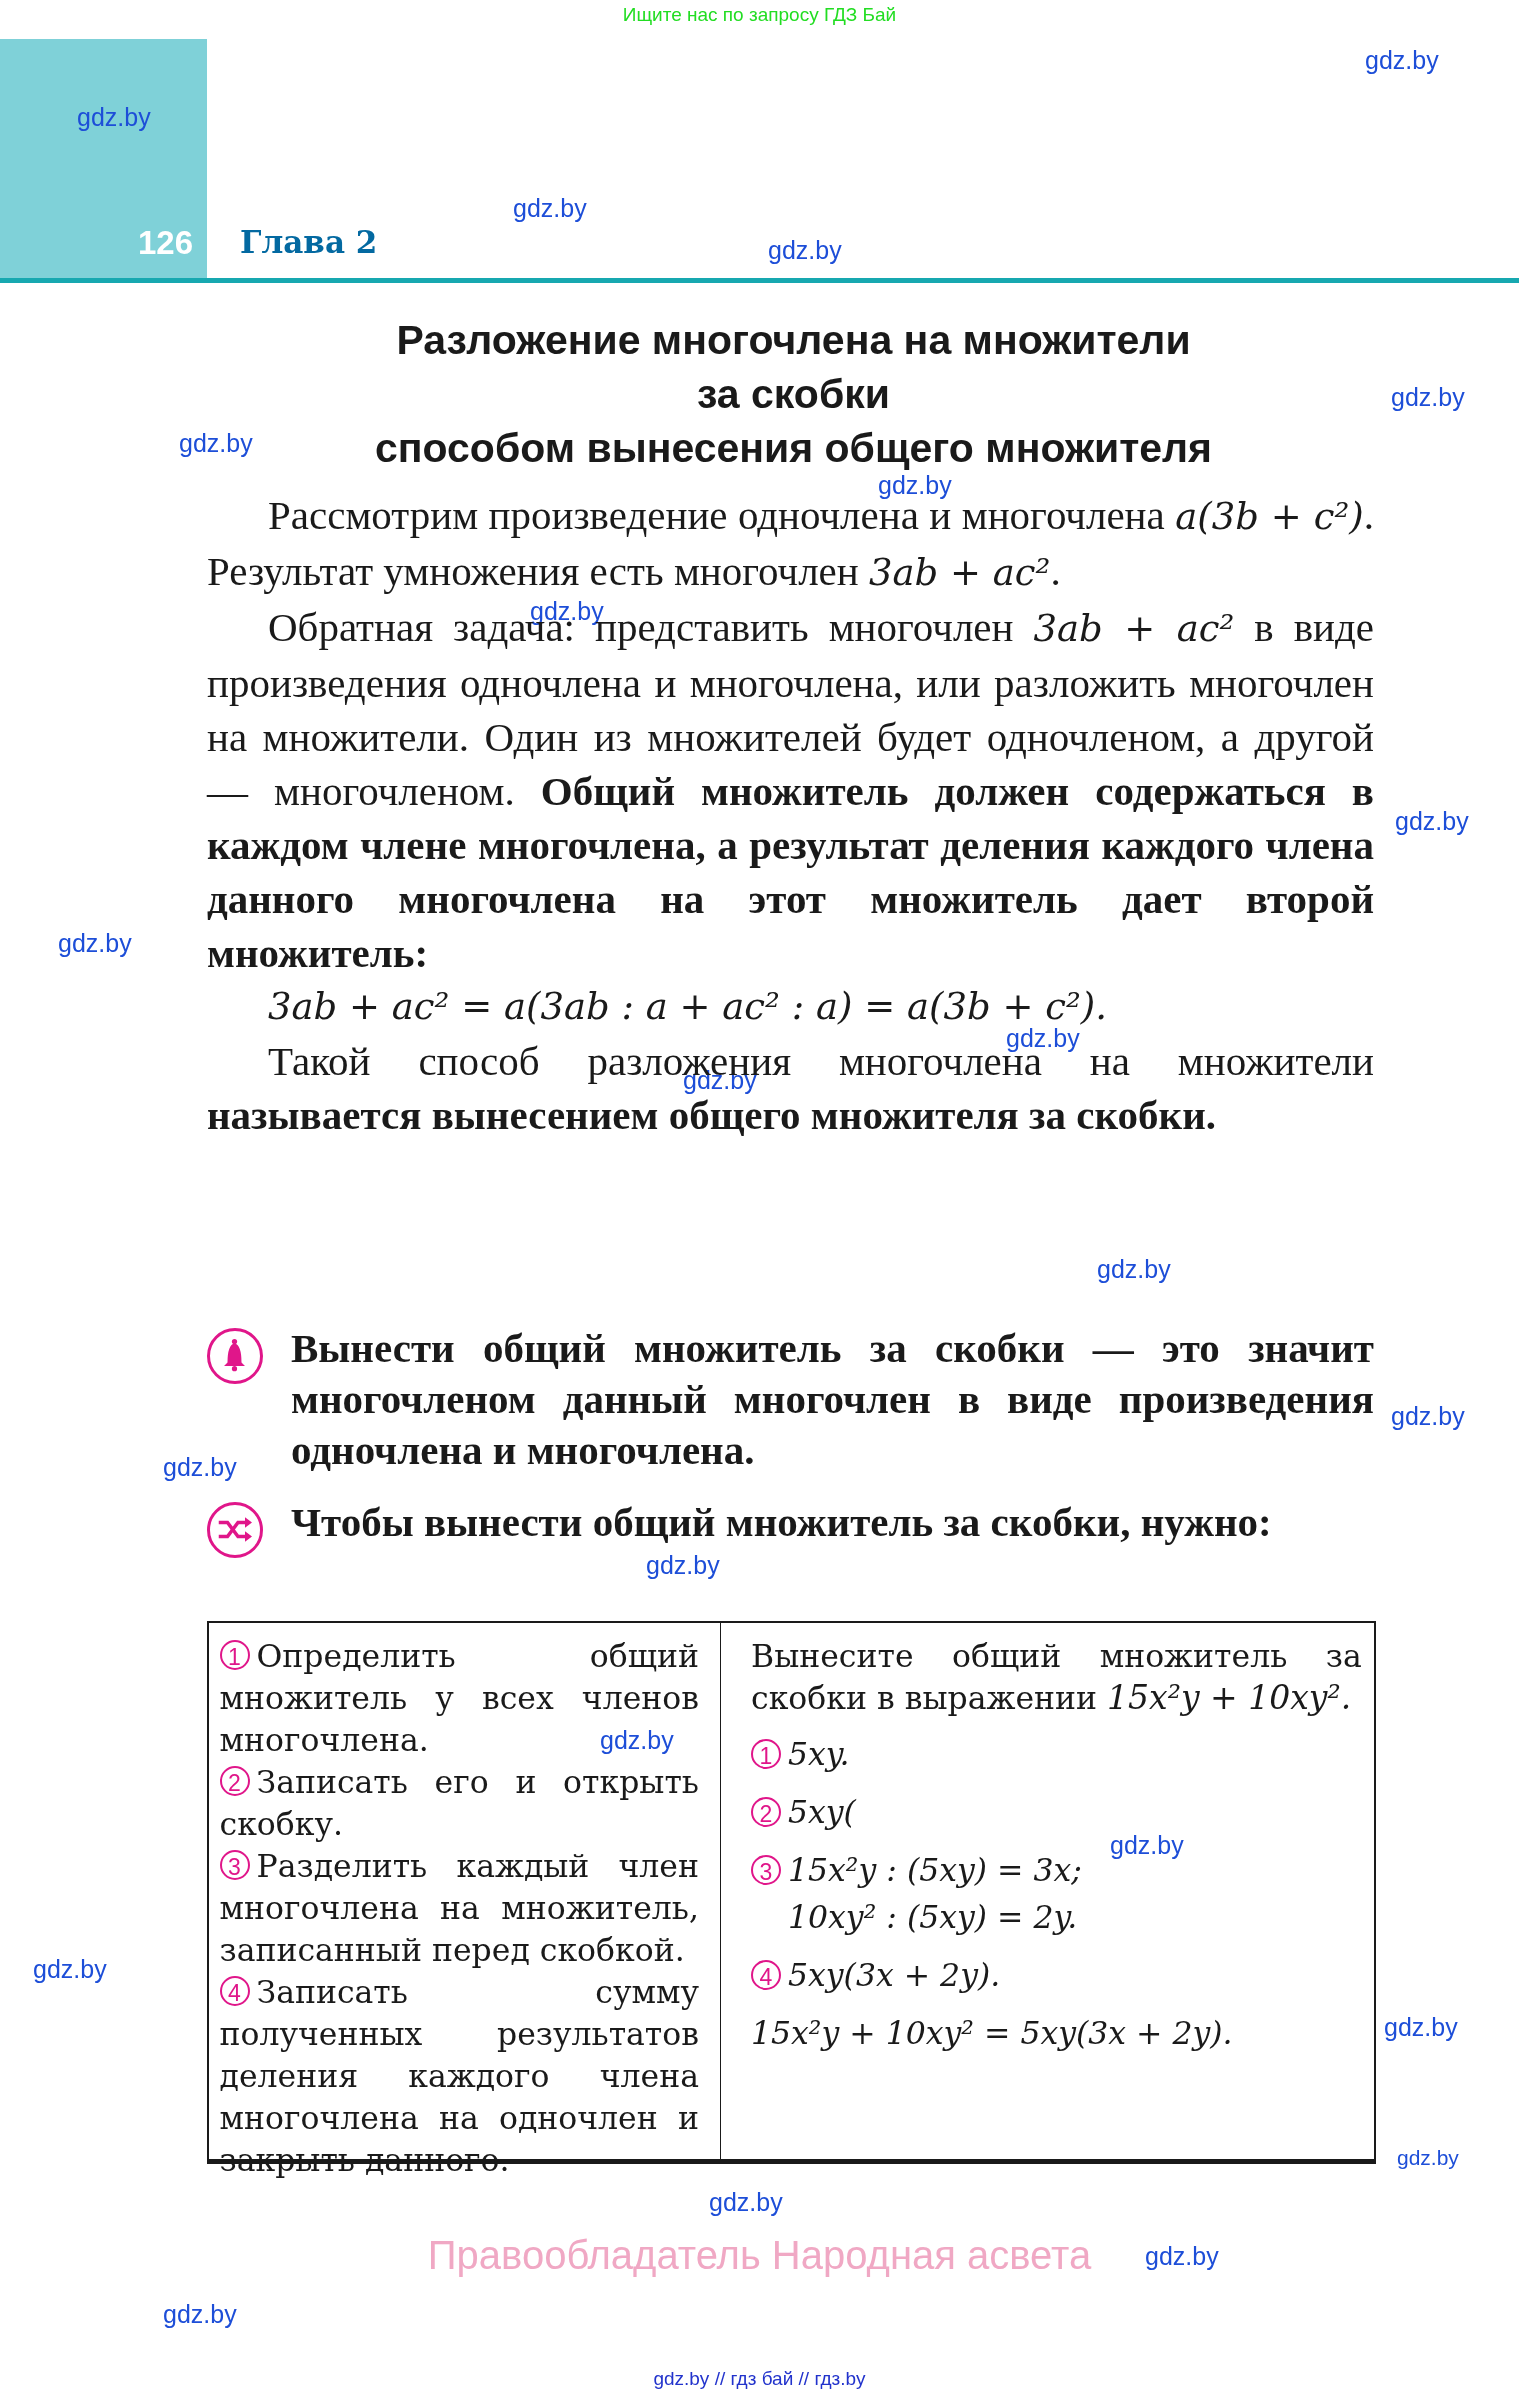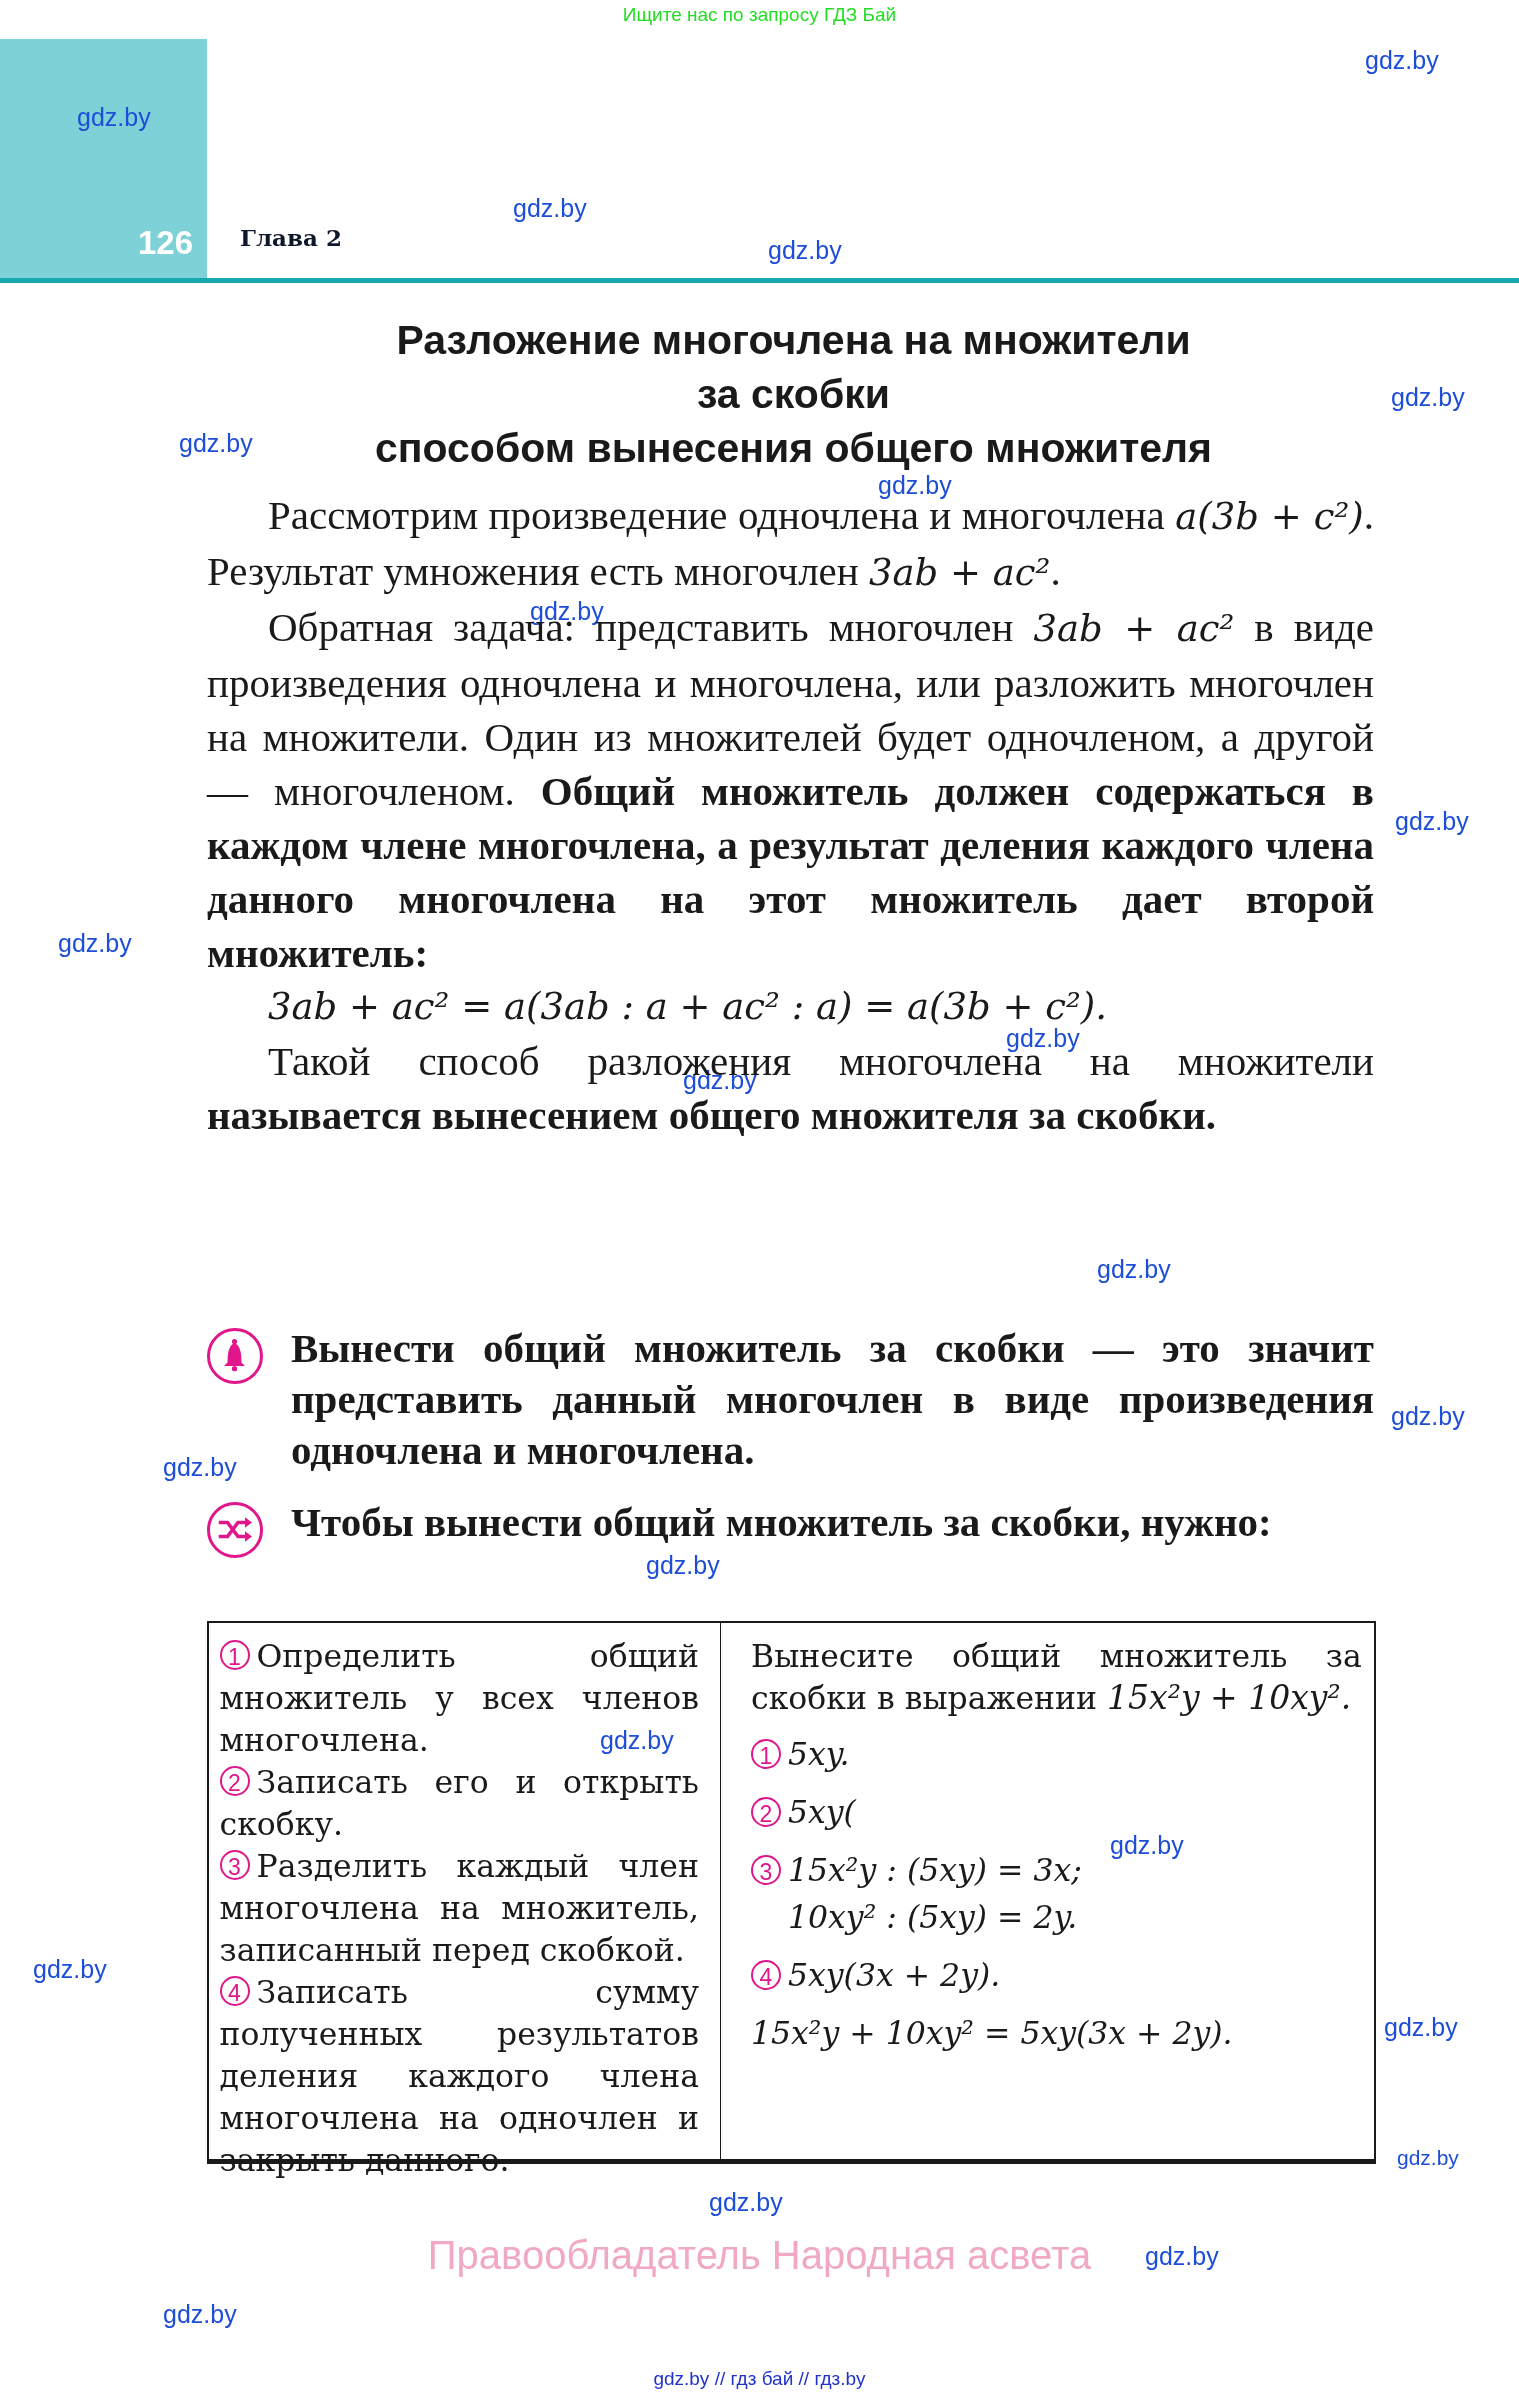--- a/index.html
+++ b/index.html
@@ -3,21 +3,21 @@
 <meta charset="utf-8">
 <style>
   html, body { margin:0; padding:0; }
   body { width:1519px; height:2401px; position:relative; background:#ffffff; overflow:hidden;
          font-family:"DejaVu Serif","Liberation Serif",serif; color:#1a1a1a; }
   .abs { position:absolute; }
   .top-search { left:0; width:1519px; top:3.5px; text-align:center; color:#22dd22; font-family:"Liberation Sans",sans-serif; font-size:19px; }
   .teal-block { left:0; top:39px; width:207px; height:242px; background:#7fd1d8; }
   .header-line { left:0; top:278px; width:1519px; height:5.3px; background:#17a8b0; }
   .page-num { left:123px; top:224px; width:70px; text-align:right; color:#ffffff; font-family:"Liberation Sans",sans-serif; font-weight:bold; font-size:33px; }
-  .chapter { left:240px; top:224px; font-family:"DejaVu Serif",serif; font-weight:bold; font-size:23px; color:#0f172a; }
+  .chapter { left:240px; top:224px; font-family:"DejaVu Serif",serif; font-weight:bold; font-size:31px; color:#0369a1; }
   .wm { font-family:"Liberation Sans",sans-serif; font-size:25px; color:#1d4ed8; }
   .title { left:207px; width:1173px; top:313px; text-align:center; font-family:"Liberation Sans",sans-serif; font-weight:bold; font-size:41px; line-height:54px; color:#1a1a1a; }
   .body { left:207px; width:1167px; top:488px; font-family:"Liberation Serif",serif; font-size:41px; line-height:54px; text-align:justify; }
   .para { margin:0; text-indent:61px; }
   .b { font-weight:bold; }
   .math { font-style:italic; font-family:"DejaVu Serif",serif; font-size:37px; }
   .formula { margin:0; padding-left:61px; font-style:italic; font-family:"DejaVu Serif",serif; font-size:37px; }
   .rule-block { left:207px; width:1167px; font-family:"Liberation Serif",serif; font-weight:bold; font-size:41px; line-height:51px; }
   .rule-icon { position:absolute; left:0; width:56px; height:56px; border:3.5px solid #e0168a; border-radius:50%; box-sizing:border-box; }
   .rule-text { margin-left:84px; text-align:justify; }
@@ -80,21 +80,21 @@
 </div>
 
 <div class="abs rule-block" style="top:1323px">
   <div class="rule-icon" style="top:5.3px">
     <svg width="49" height="49" viewBox="0 0 56 56" style="position:absolute;left:0;top:0">
       <circle cx="28" cy="12" r="3" fill="#e0168a"></circle>
       <path d="M20 36 Q20 16 28 14 Q36 16 36 36 L40 40 L16 40 Z" fill="#e0168a"></path>
       <circle cx="28" cy="43" r="3" fill="#e0168a"></circle>
     </svg>
   </div>
-  <div class="rule-text">Вынести общий множитель за скобки — это значит представить данный многочлен в виде произведения одночлена и многочлена.</div>
+  <div class="rule-text">Вынести общий множитель за скобки — это значит многочленом данный многочлен в виде произведения одночлена и многочлена.</div>
 </div>
 
 <div class="abs rule-block" style="top:1497px">
   <div class="rule-icon" style="top:5.3px">
     <svg width="49" height="49" viewBox="0 0 56 56" style="position:absolute;left:0;top:0">
       <path d="M10 20 H20 L32 36 H42" stroke="#e0168a" stroke-width="4" fill="none"></path>
       <path d="M10 36 H20 L32 20 H42" stroke="#e0168a" stroke-width="4" fill="none"></path>
       <path d="M40 14 L48 20 L40 26 Z" fill="#e0168a"></path>
       <path d="M40 30 L48 36 L40 42 Z" fill="#e0168a"></path>
     </svg>

